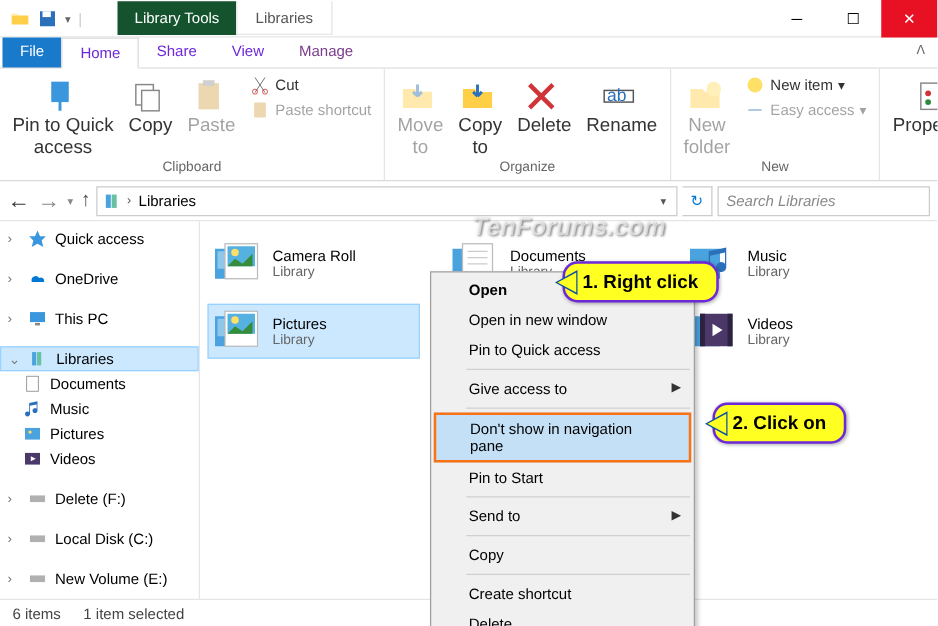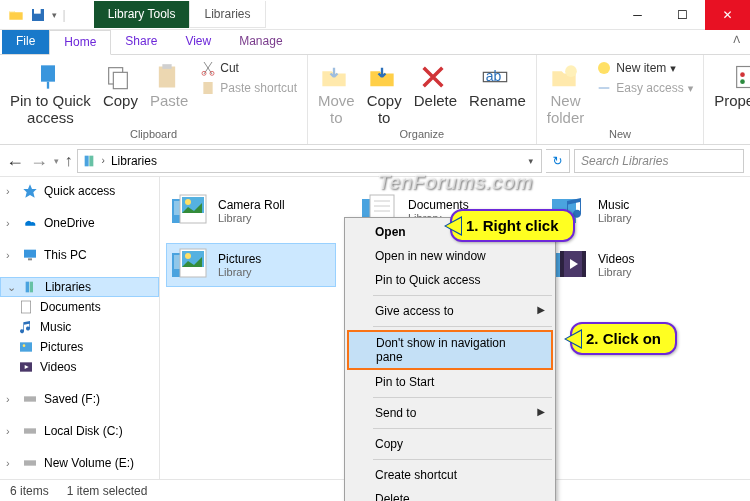--- a/index.html
+++ b/index.html
@@ -350,21 +350,21 @@
         </div>
         <span>Videos</span>
       </div>
     <div class="sspace"></div>
     <div class="sitem root">
         <div class="sw">
           <svg viewBox="0 0 24 24">
             <rect x="3" y="8" width="18" height="8" fill="#b0b0b0"></rect>
           </svg>
         </div>
-        <span>Saved (F:)</span>
+        <span>Delete (F:)</span>
       </div>
     <div class="sspace"></div>
     <div class="sitem root">
         <div class="sw">
           <svg viewBox="0 0 24 24">
             <rect x="3" y="8" width="18" height="8" fill="#b0b0b0"></rect>
           </svg>
         </div>
         <span>Local Disk (C:)</span>
       </div>

